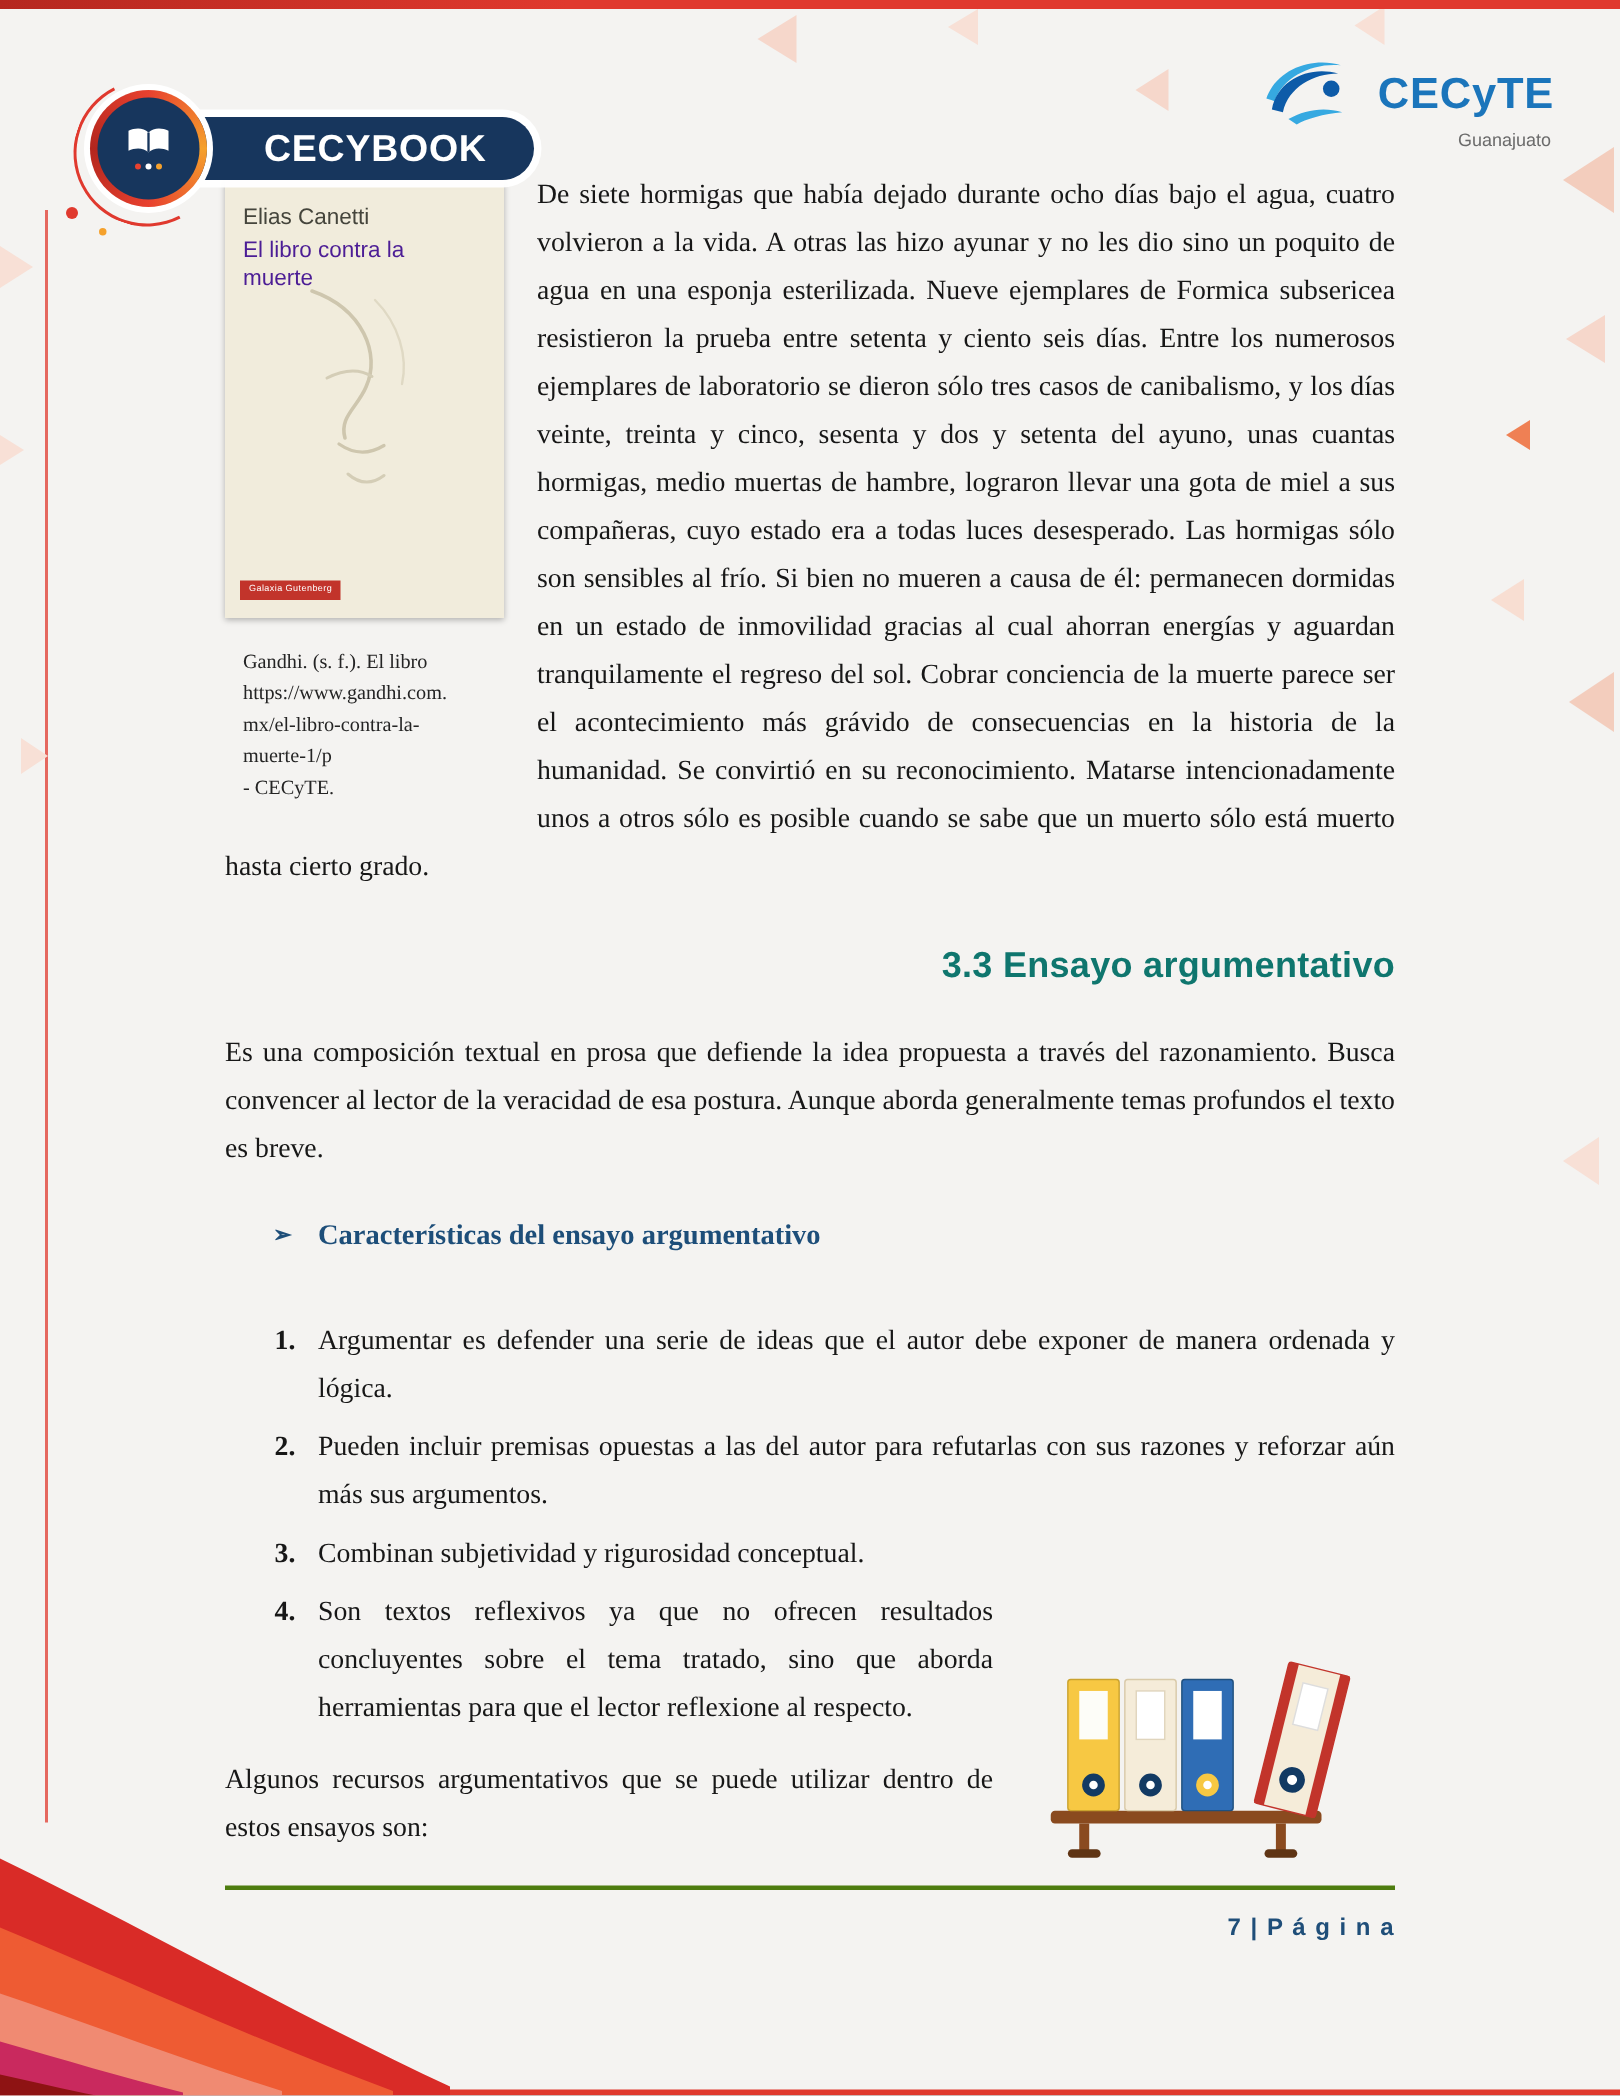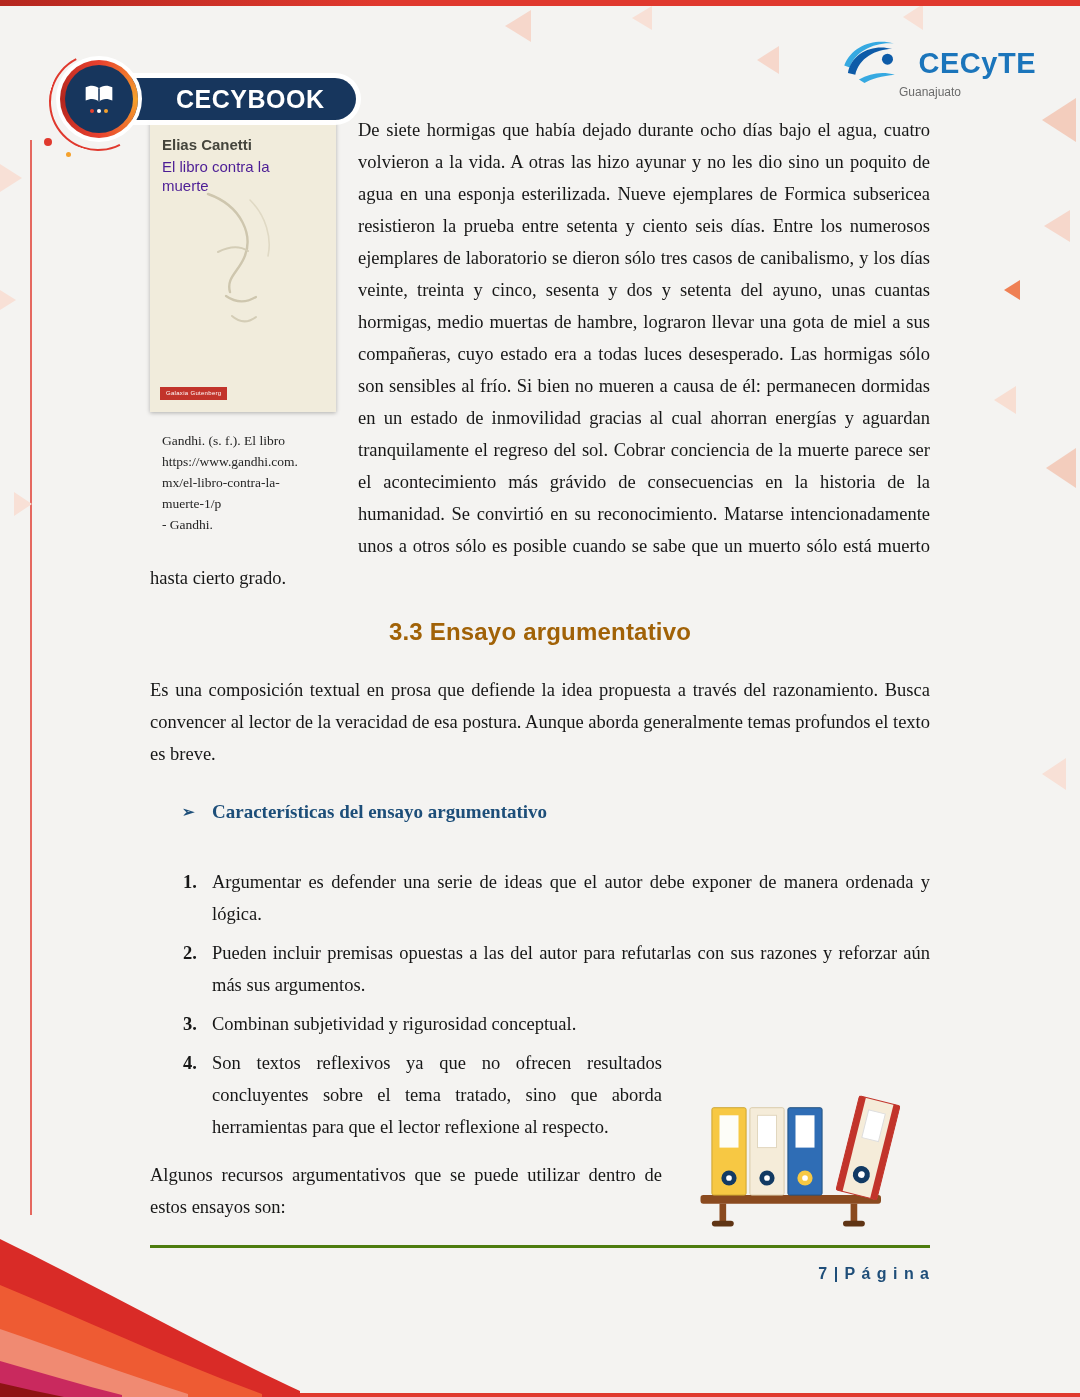--- a/index.html
+++ b/index.html
@@ -33,42 +33,42 @@
     border:2px solid transparent; border-left-color:#e0392e; border-bottom-color:#e0392e;
     transform:rotate(18deg); }
   .dot-a { position:absolute; left:-16px; top:78px; width:8px; height:8px; border-radius:50%; background:#e0392e; }
   .dot-b { position:absolute; left:6px; top:92px; width:5px; height:5px; border-radius:50%; background:#f5a12c; }
 
   
   .cecyte { position:absolute; right:44px; top:38px; width:210px; z-index:4; }
   .cecyte-row { display:flex; align-items:center; gap:20px; justify-content:flex-end; }
   .cecyte-name { font-family:"Liberation Sans",sans-serif; font-weight:700; font-size:29px;
     color:#1b75bb; letter-spacing:.5px; }
-  .cecyte-sub { text-align:center; font-family:"Liberation Sans",sans-serif; font-size:12px;
+  .cecyte-sub { text-align:right; font-family:"Liberation Sans",sans-serif; font-size:12px;
     color:#6b6b6b; margin-top:-3px; padding-right:2px; }
 
   
   .content { position:absolute; left:150px; top:114px; width:780px;
     font-size:18.5px; line-height:32px; color:#171717; text-align:justify; z-index:3; }
 
   .figure-float { float:left; width:208px; margin:6px 0 6px 0; }
   .cover { position:relative; width:186px; height:292px; background:#f1ecdc;
     box-shadow:0 1px 4px rgba(0,0,0,.28); padding:16px 12px; overflow:hidden; }
-  .cover-author { font-family:"Liberation Sans",sans-serif; font-weight:700; font-size:15px;
+  .cover-author { font-family:"Liberation Sans",sans-serif; font-weight:400; font-size:15px;
     line-height:18px; color:#45453c; }
   .cover-title { font-family:"Liberation Sans",sans-serif; font-size:15px; line-height:19px;
     color:#4c1d95; margin-top:3px; width:115px; text-align:left; }
   .cover-sketch { position:absolute; left:30px; top:60px; opacity:.85; }
   .cover-publisher { position:absolute; left:10px; bottom:12px; background:#c2342b; color:#fff;
     font-family:"Liberation Sans",sans-serif; font-size:6px; line-height:7px; padding:3px 6px; letter-spacing:.3px; }
   .caption { margin-top:18px; padding-left:12px; font-size:13.5px; line-height:21px;
     text-align:left; color:#242424; }
 
-  .section-title { text-align:center; font-family:"Liberation Sans",sans-serif; font-weight:700;
-    font-size:24px; line-height:28px; color:#a16207; margin:24px 0 28px; letter-spacing:.2px; }
+  .section-title { text-align:right; font-family:"Liberation Sans",sans-serif; font-weight:700;
+    font-size:24px; line-height:28px; color:#0f766e; margin:36px 0 28px; letter-spacing:.2px; }
   .intro { margin:0; }
   .char-heading { position:relative; padding-left:62px; margin:26px 0 38px; text-align:left;
     color:#1d4e79; font-weight:700; font-size:19px; }
   .char-bullet { position:absolute; left:32px; top:0; font-size:15px; color:#1d4e79; }
 
   .list-item { position:relative; padding-left:62px; margin-bottom:7px; }
   .list-num { position:absolute; left:33px; top:0; font-weight:700; }
   .binders-float { float:right; width:250px; height:152px; margin:36px 0 4px 18px; }
   .closing { margin-top:16px; }
 
@@ -149,21 +149,21 @@
             <path d="M70,20 C86,36 92,58 88,76" stroke="#ddd6c0" stroke-width="1.6" fill="none" stroke-linecap="round"></path>
           </svg>
         </div>
         <div class="cover-publisher">Galaxia Gutenberg</div>
       </div>
       <div class="caption">
         <div>Gandhi. (s. f.). El libro</div>
         <div>https://www.gandhi.com.</div>
         <div>mx/el-libro-contra-la-</div>
         <div>muerte-1/p</div>
-        <div>- Gandhi.</div>
+        <div>- CECyTE.</div>
       </div>
     </div>
 
     <p><span>De siete hormigas que había dejado durante ocho días bajo el agua, cuatro volvieron a la vida. A otras las hizo ayunar y no les dio sino un poquito de agua en una esponja esterilizada. Nueve ejemplares de Formica subsericea resistieron la prueba entre setenta y ciento seis días. Entre los numerosos ejemplares de laboratorio se dieron sólo tres casos de canibalismo, y los días veinte, treinta y cinco, sesenta y dos y setenta del ayuno, unas cuantas hormigas, medio muertas de hambre, lograron llevar una gota de miel a sus compañeras, cuyo estado era a todas luces desesperado. Las hormigas sólo son sensibles al frío. Si bien no mueren a causa de él: permanecen dormidas en un estado de inmovilidad gracias al cual ahorran energías y aguardan tranquilamente el regreso del sol. Cobrar conciencia de la muerte parece ser el acontecimiento más grávido de consecuencias en la historia de</span> <span>la humanidad. Se convirtió en su reconocimiento. Matarse intencionadamente unos a otros sólo es posible cuando se sabe que un muerto sólo está muerto hasta cierto grado.</span></p>
 
     <h2 class="section-title">3.3 Ensayo argumentativo</h2>
 
     <p class="intro">Es una composición textual en prosa que defiende la idea propuesta a través del razonamiento. Busca convencer al lector de la veracidad de esa postura. Aunque aborda generalmente temas profundos el texto es breve.</p>
 
     <div class="char-heading">

